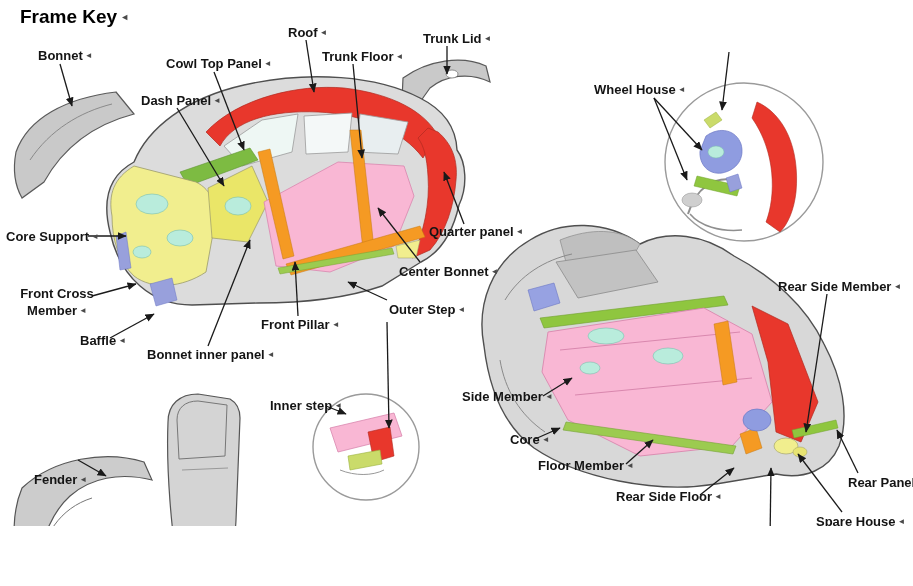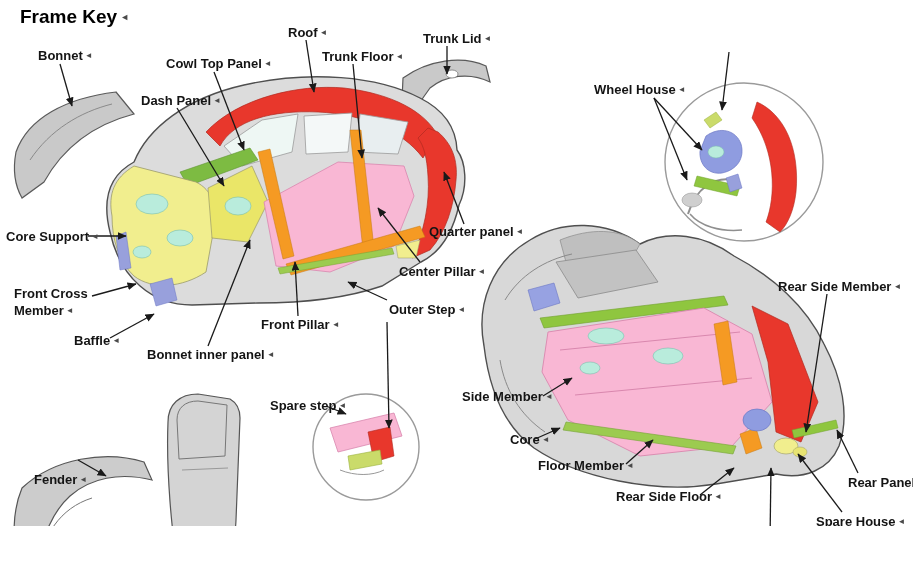--- a/index.html
+++ b/index.html
@@ -5,21 +5,21 @@
   html,body { margin:0; padding:0; background:#ffffff; }
   #canvas {
     position:relative; width:913px; height:526px; background:#ffffff;
     font-family:"Liberation Sans", sans-serif; overflow:hidden;
   }
   #art { position:absolute; left:0; top:0; }
   .lbl {
     position:absolute; font-size:13px; font-weight:700; color:#141414;
     white-space:nowrap; line-height:1.3; z-index:5;
   }
-  .lbl.multiline { white-space:normal; width:86px; }
+  .lbl.multiline { white-space:normal; width:86px; text-align:center; }
   .lbl .g { font-size:8px; color:#4a4a4a; margin-left:2px; vertical-align:2px; }
   .title {
     position:absolute; left:20px; top:6px; font-size:19px; font-weight:bold;
     color:#000; z-index:5;
   }
   .title .g { font-size:9px; color:#4a4a4a; margin-left:3px; vertical-align:3px; }
   .ld { stroke:#1a1a1a; stroke-width:1.3; }
 </style>
 </head>
 <body>
@@ -162,27 +162,27 @@
 
   <div class="lbl" style="left:38px;top:48px"><span>Bonnet</span><span class="g">◄</span></div>
   <div class="lbl" style="left:166px;top:56px"><span>Cowl Top Panel</span><span class="g">◄</span></div>
   <div class="lbl" style="left:141px;top:93px"><span>Dash Panel</span><span class="g">◄</span></div>
   <div class="lbl" style="left:288px;top:25px"><span>Roof</span><span class="g">◄</span></div>
   <div class="lbl" style="left:322px;top:49px"><span>Trunk Floor</span><span class="g">◄</span></div>
   <div class="lbl" style="left:423px;top:31px"><span>Trunk Lid</span><span class="g">◄</span></div>
   <div class="lbl" style="left:594px;top:82px"><span>Wheel House</span><span class="g">◄</span></div>
   <div class="lbl" style="left:6px;top:229px"><span>Core Support</span><span class="g">◄</span></div>
   <div class="lbl multiline" style="left:14px;top:286px"><span>Front Cross Member</span><span class="g">◄</span></div>
-  <div class="lbl" style="left:74px;top:333px"><span>Baffle</span><span class="g">◄</span></div>
+  <div class="lbl" style="left:80px;top:333px"><span>Baffle</span><span class="g">◄</span></div>
   <div class="lbl" style="left:147px;top:347px"><span>Bonnet inner panel</span><span class="g">◄</span></div>
   <div class="lbl" style="left:261px;top:317px"><span>Front Pillar</span><span class="g">◄</span></div>
-  <div class="lbl" style="left:399px;top:264px"><span>Center Pillar</span><span class="g">◄</span></div>
+  <div class="lbl" style="left:399px;top:264px"><span>Center Bonnet</span><span class="g">◄</span></div>
   <div class="lbl" style="left:429px;top:224px"><span>Quarter panel</span><span class="g">◄</span></div>
   <div class="lbl" style="left:389px;top:302px"><span>Outer Step</span><span class="g">◄</span></div>
-  <div class="lbl" style="left:270px;top:398px"><span>Spare step</span><span class="g">◄</span></div>
+  <div class="lbl" style="left:270px;top:398px"><span>Inner step</span><span class="g">◄</span></div>
   <div class="lbl" style="left:34px;top:472px"><span>Fender</span><span class="g">◄</span></div>
   <div class="lbl" style="left:462px;top:389px"><span>Side Member</span><span class="g">◄</span></div>
   <div class="lbl" style="left:510px;top:432px"><span>Core</span><span class="g">◄</span></div>
   <div class="lbl" style="left:538px;top:458px"><span>Floor Member</span><span class="g">◄</span></div>
   <div class="lbl" style="left:616px;top:489px"><span>Rear Side Floor</span><span class="g">◄</span></div>
   <div class="lbl" style="left:778px;top:279px"><span>Rear Side Member</span><span class="g">◄</span></div>
   <div class="lbl" style="left:848px;top:475px"><span>Rear Panel</span></div>
   <div class="lbl" style="left:816px;top:514px"><span>Spare House</span><span class="g">◄</span></div>
 
 </div>

